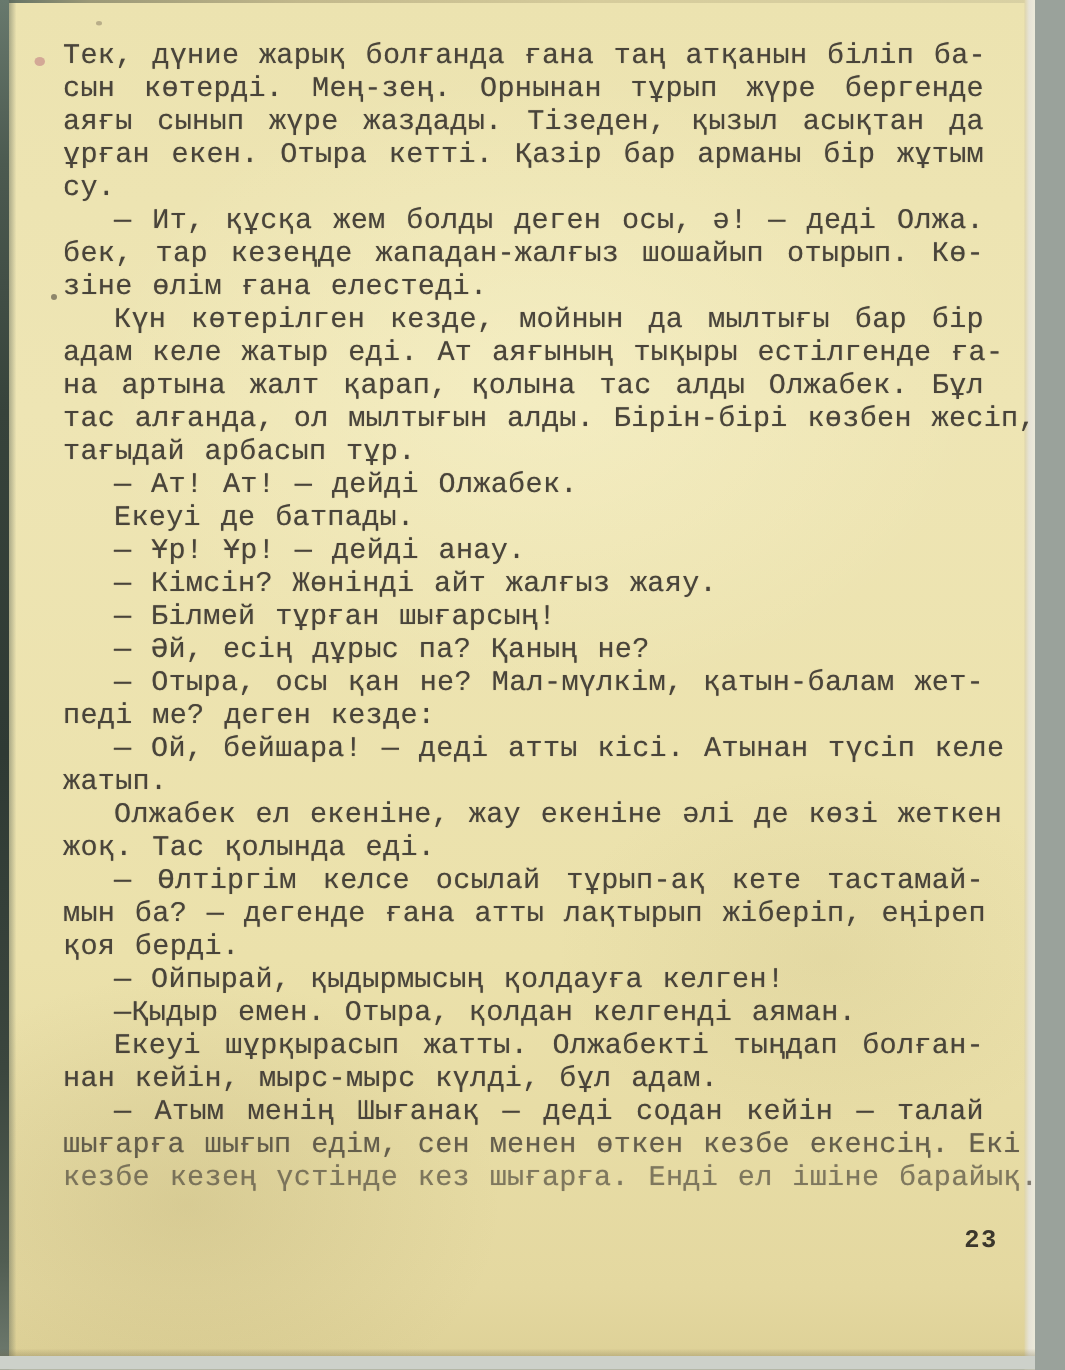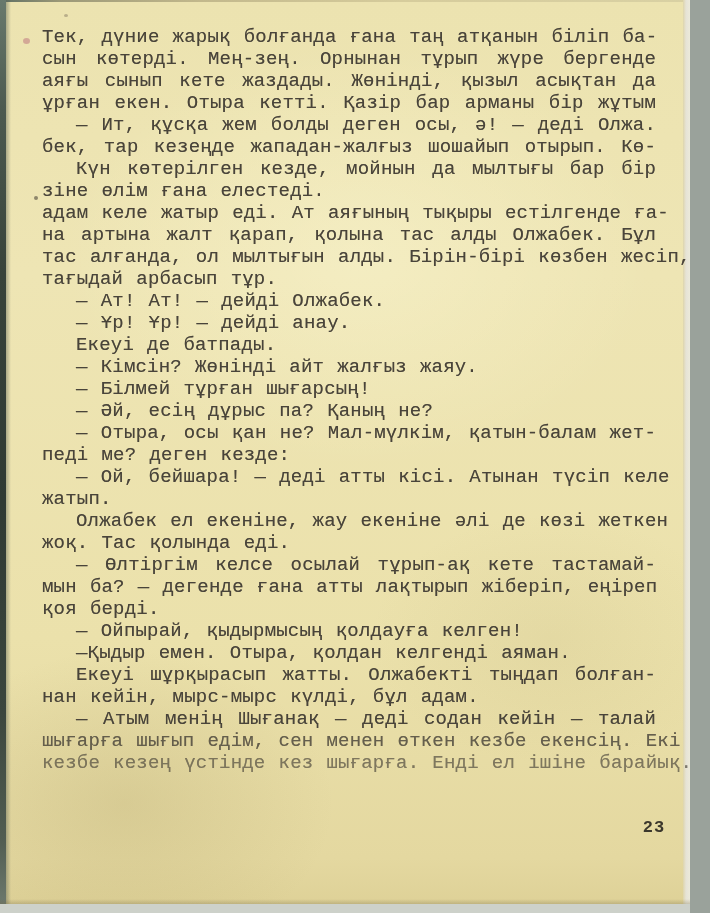--- a/index.html
+++ b/index.html
@@ -67,33 +67,34 @@
   <div class="edge-bottom-shadow"></div>
   <div class="edge-bottom"></div>
 
   <div class="speck-pink"></div>
   <div class="speck-dark"></div>
   <div class="speck-dot2"></div>
 
   <div class="textblock">
       <div class="line">Тек, дүние жарық болғанда ғана таң атқанын біліп ба-</div>
       <div class="line">сын көтерді. Мең-зең. Орнынан тұрып жүре бергенде</div>
-      <div class="line">аяғы сынып кете жаздады. Жөнінді, қызыл асықтан да</div>
+      <div class="line">аяғы сынып жүре жаздады. Тізеден, қызыл асықтан да</div>
       <div class="line">ұрған екен. Отыра кетті. Қазір бар арманы бір жұтым</div>
+      <div class="line last">су.</div>
       <div class="line indent">— Ит, құсқа жем болды деген осы, ә! — деді Олжа.</div>
       <div class="line">бек, тар кезеңде жападан-жалғыз шошайып отырып. Кө-</div>
+      <div class="line last">зіне өлім ғана елестеді.</div>
       <div class="line indent">Күн көтерілген кезде, мойнын да мылтығы бар бір</div>
-      <div class="line last">зіне өлім ғана елестеді.</div>
       <div class="line">адам келе жатыр еді. Ат аяғының тықыры естілгенде ға-</div>
       <div class="line">на артына жалт қарап, қолына тас алды Олжабек. Бұл</div>
       <div class="line">тас алғанда, ол мылтығын алды. Бірін-бірі көзбен жесіп,</div>
       <div class="line last">тағыдай арбасып тұр.</div>
       <div class="line indent last">— Ат! Ат! — дейді Олжабек.</div>
+      <div class="line indent last">Екеуі де батпады.</div>
       <div class="line indent last">— Ұр! Ұр! — дейді анау.</div>
-      <div class="line indent last">Екеуі де батпады.</div>
       <div class="line indent last">— Кімсін? Жөнінді айт жалғыз жаяу.</div>
       <div class="line indent last">— Білмей тұрған шығарсың!</div>
       <div class="line indent last">— Әй, есің дұрыс па? Қаның не?</div>
       <div class="line indent">— Отыра, осы қан не? Мал-мүлкім, қатын-балам жет-</div>
       <div class="line last">педі ме? деген кезде:</div>
       <div class="line indent">— Ой, бейшара! — деді атты кісі. Атынан түсіп келе</div>
       <div class="line last">жатып.</div>
       <div class="line indent">Олжабек ел екеніне, жау екеніне әлі де көзі жеткен</div>
       <div class="line last">жоқ. Тас қолында еді.</div>
       <div class="line indent">— Өлтіргім келсе осылай тұрып-ақ кете тастамай-</div>

